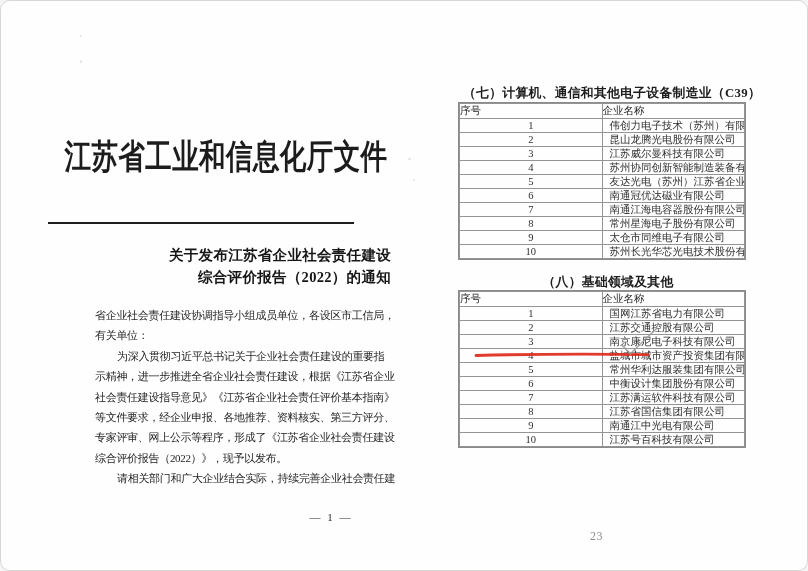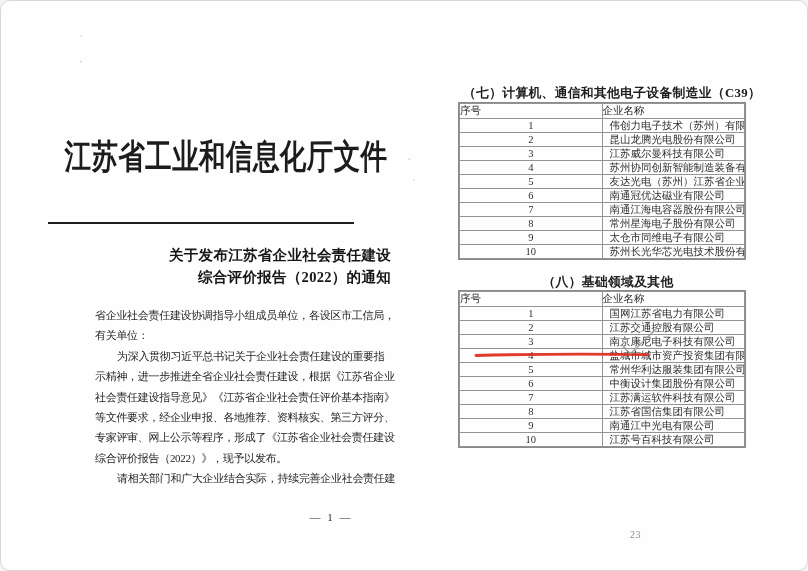--- a/index.html
+++ b/index.html
@@ -35,21 +35,21 @@
   #table-sec7{top:102px;}
   #table-sec8{top:290px;}
   .company-table th,.company-table td{
     border:1px solid #949494;font-weight:400;font-size:10.5px;color:#2e2e2e;
     padding:0;line-height:12px;height:13px;overflow:hidden;white-space:nowrap;
   }
   .company-table th{height:14px;text-align:left;color:#262626;}
   .company-table td:first-child{width:36px;text-align:center;}
   .company-table td:last-child{padding-left:7px;}
   .company-table{border:1px solid #787878;outline:0.5px solid #8a8a8a;}
-  #pagenum-right{position:absolute;top:528px;left:589px;font-size:10px;color:#8d8d8d;letter-spacing:0.5px;margin-left:40px;}
+  #pagenum-right{position:absolute;top:528px;left:589px;font-size:12px;color:#8d8d8d;letter-spacing:0.5px;}
   
   #anno{position:absolute;left:0;top:0;width:806px;height:569px;pointer-events:none;}
   
   .speck{position:absolute;background:#c9c9c9;border-radius:50%;opacity:0.55;}
 </style>
 </head>
 <body>
 
 <div id="canvas">
 

